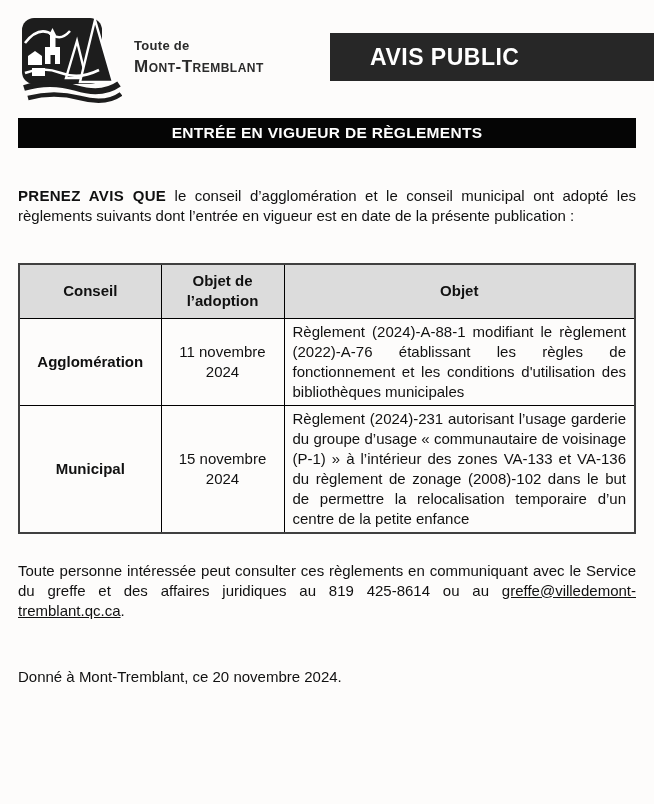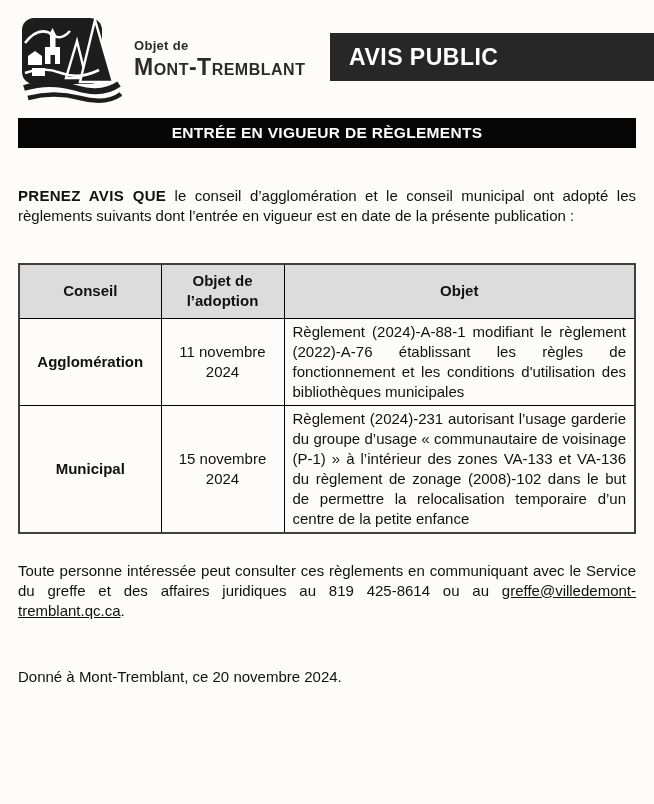--- a/index.html
+++ b/index.html
@@ -23,37 +23,37 @@
   }
   .logo-art { width: 102px; height: 88px; flex: 0 0 auto; }
   .logo-text { margin: 20px 0 0 12px; white-space: nowrap; }
   .logo-line1 {
     font-size: 13px;
     font-weight: bold;
     color: #2b2b2b;
     letter-spacing: 0.3px;
   }
   .logo-line2 {
-    font-size: 23px;
+    font-size: 17px;
     font-weight: bold;
     color: #2b2b2b;
     font-variant: small-caps;
     letter-spacing: 0.5px;
     margin-top: 1px;
   }
   .banner {
     margin-left: auto;
     margin-top: 17px;
     width: 324px;
     height: 48px;
     background: #272727;
     color: #fff;
     display: flex;
     align-items: center;
-    padding-left: 19px;
+    padding-left: 40px;
     font-size: 23px;
     font-weight: bold;
     letter-spacing: 0.5px;
   }
 
   
   .content { padding: 0 18px; }
 
   .title-bar {
     margin-top: 15px;
@@ -146,21 +146,21 @@
     <path d="M46 62 L57 25 L66 62 Z" fill="#1d1d1d" stroke="#fff" stroke-width="2.4"></path>
     <path d="M60 66 L75 4 L93 66 Z" fill="#1d1d1d" stroke="#fff" stroke-width="2.4"></path>
 
     <path d="M5 57 Q23 50 41 57 T 79 54" stroke="#fff" stroke-width="2.6" fill="none"></path>
 
     <path d="M4 72 Q30 64 56 72 T 99 68" stroke="#1d1d1d" stroke-width="6" fill="none"></path>
     <path d="M8 82 Q34 75 60 82 T 101 78" stroke="#1d1d1d" stroke-width="4.5" fill="none"></path>
   </svg>
 
   <div class="logo-text">
-    <div class="logo-line1">Objet de</div>
+    <div class="logo-line1">Toute de</div>
     <div class="logo-line2">Mont-Tremblant</div>
   </div>
 
   <div class="banner">AVIS PUBLIC</div>
 </div>
 
 <div class="content">
 
   <div class="title-bar">ENTRÉE EN VIGUEUR DE RÈGLEMENTS</div>
 

